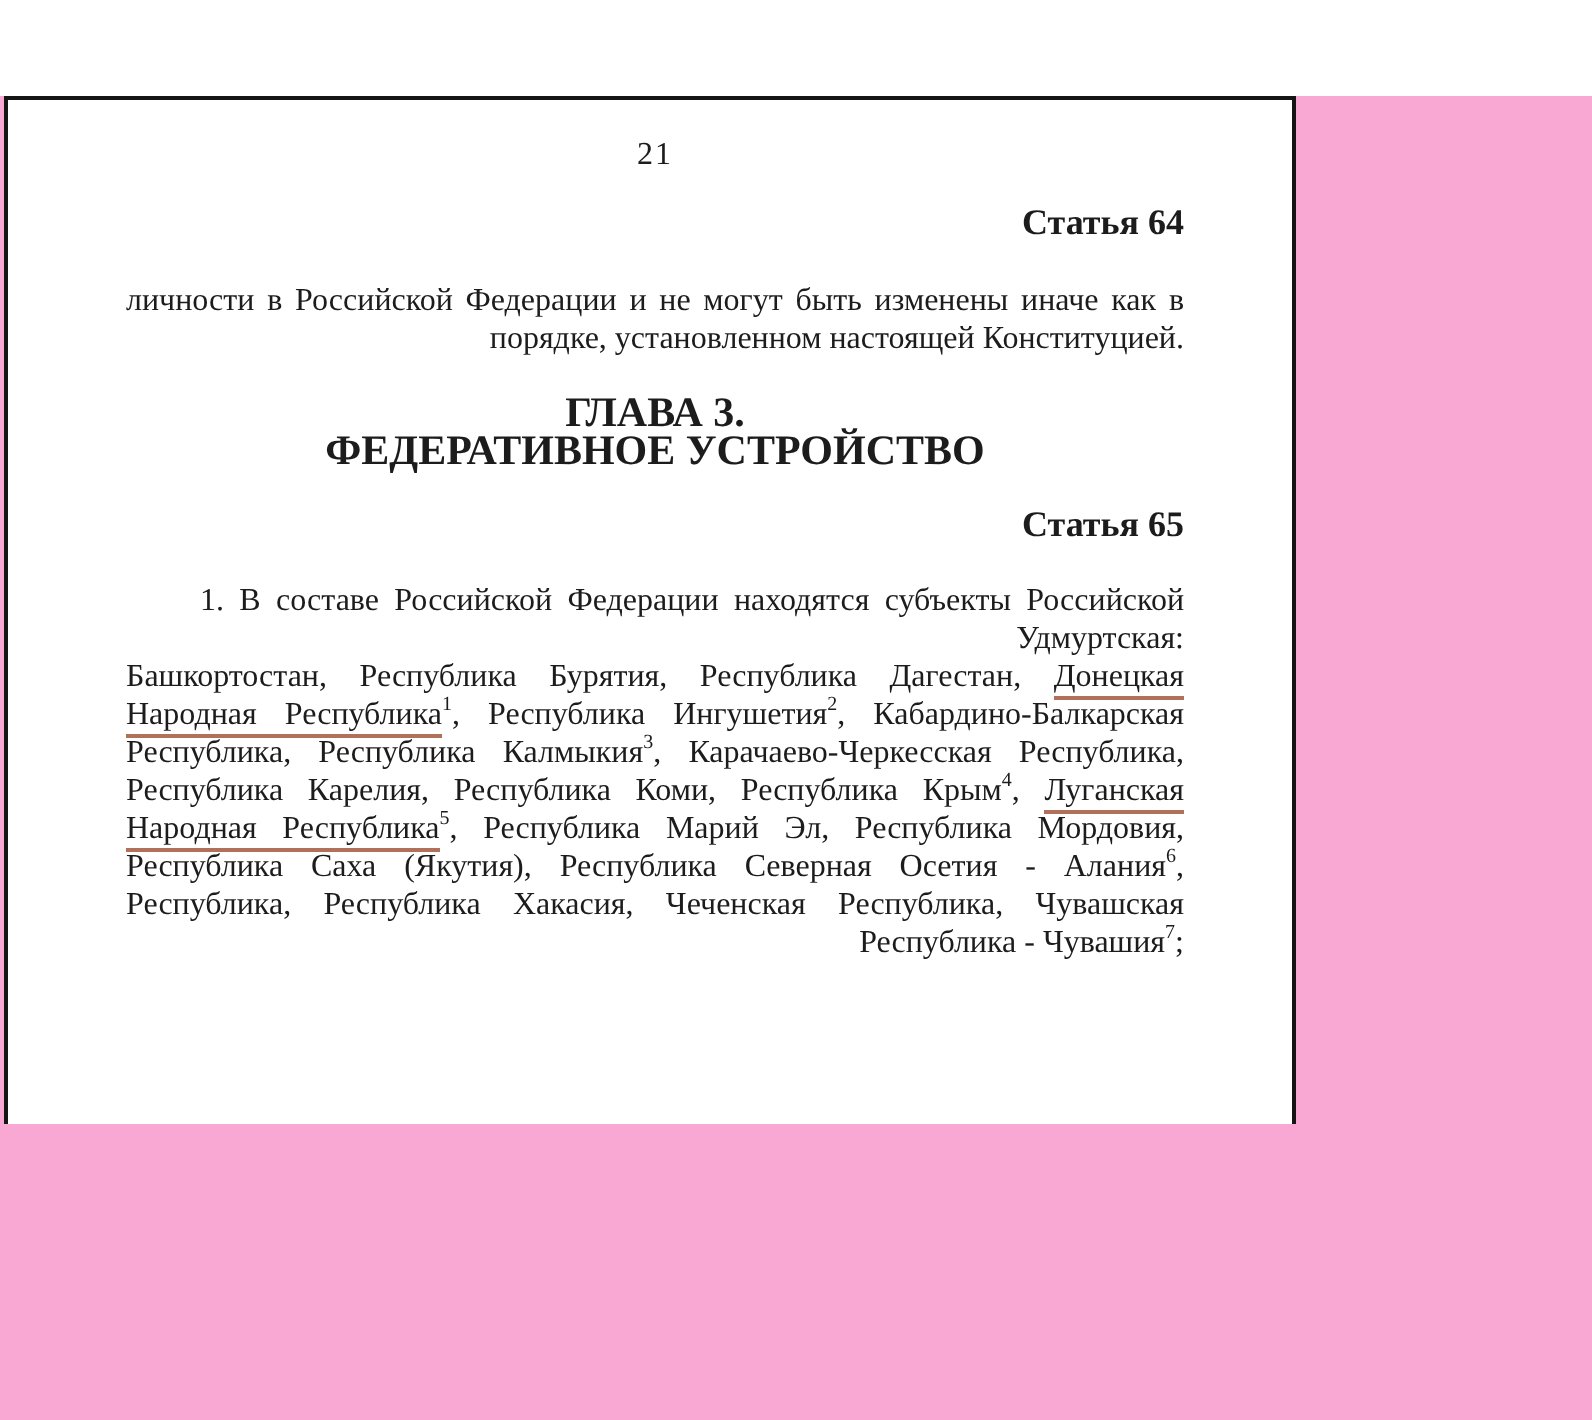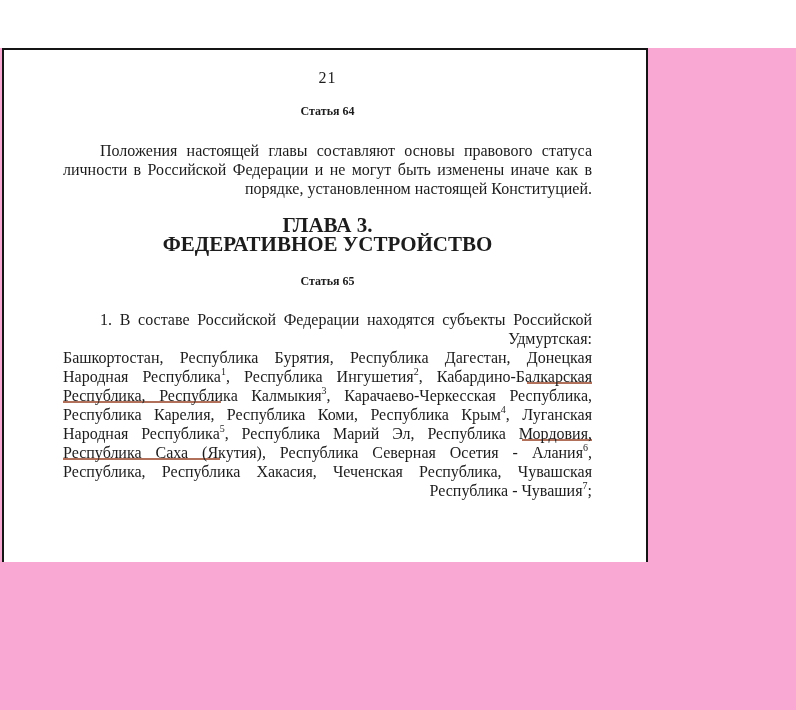--- a/index.html
+++ b/index.html
@@ -38,23 +38,23 @@
     font-size: 16px;
     line-height: 19px;
   }
   .page-number {
     margin-top: 18px;
     text-align: center;
     letter-spacing: 1px;
   }
   .article-heading {
     margin: 15px 0 0 0;
-    font-size: 12px;
+    font-size: 18px;
     font-weight: bold;
-    text-align: center;
+    text-align: right;
   }
   .chapter-heading {
     margin: 18px 0 0 0;
     font-size: 21px;
     font-weight: bold;
     text-align: center;
     line-height: 19px;
   }
   .para { margin-top: 20px; }
   .para-65 { margin-top: 19px; }
@@ -65,21 +65,21 @@
     white-space: normal;
     text-align: right;
   }
   .line.just {
     text-align: justify;
     text-align-last: justify;
   }
   .line.ind { text-indent: 37px; }
   .u-mark {
     border-bottom: 2.5px solid var(--underline-color, #b0705a);
-    padding-bottom: 16px;
+    padding-bottom: 1px;
   }
   sup.fn {
     font-size: 10px;
     line-height: 0;
     position: relative;
     top: -1px;
     vertical-align: super;
   }
 </style>
 </head>
@@ -87,21 +87,20 @@
 
 <div class="canvas">
   <div class="page-frame">
     <div class="page-content">
 
       <div class="page-number">21</div>
 
       <div class="article-heading">Статья 64</div>
 
       <div class="para">
-          <div class="line just ind"><span>Положения настоящей главы составляют основы правового статуса</span></div>
           <div class="line just"><span>личности в Российской Федерации и не могут быть изменены иначе как в</span></div>
           <div class="line"><span>порядке, установленном настоящей Конституцией.</span></div>
         </div>
 
       <div class="chapter-heading">
         <span>ГЛАВА 3.</span><br>
         <span>ФЕДЕРАТИВНОЕ УСТРОЙСТВО</span>
       </div>
 
       <div class="article-heading h-gap">Статья 65</div>

